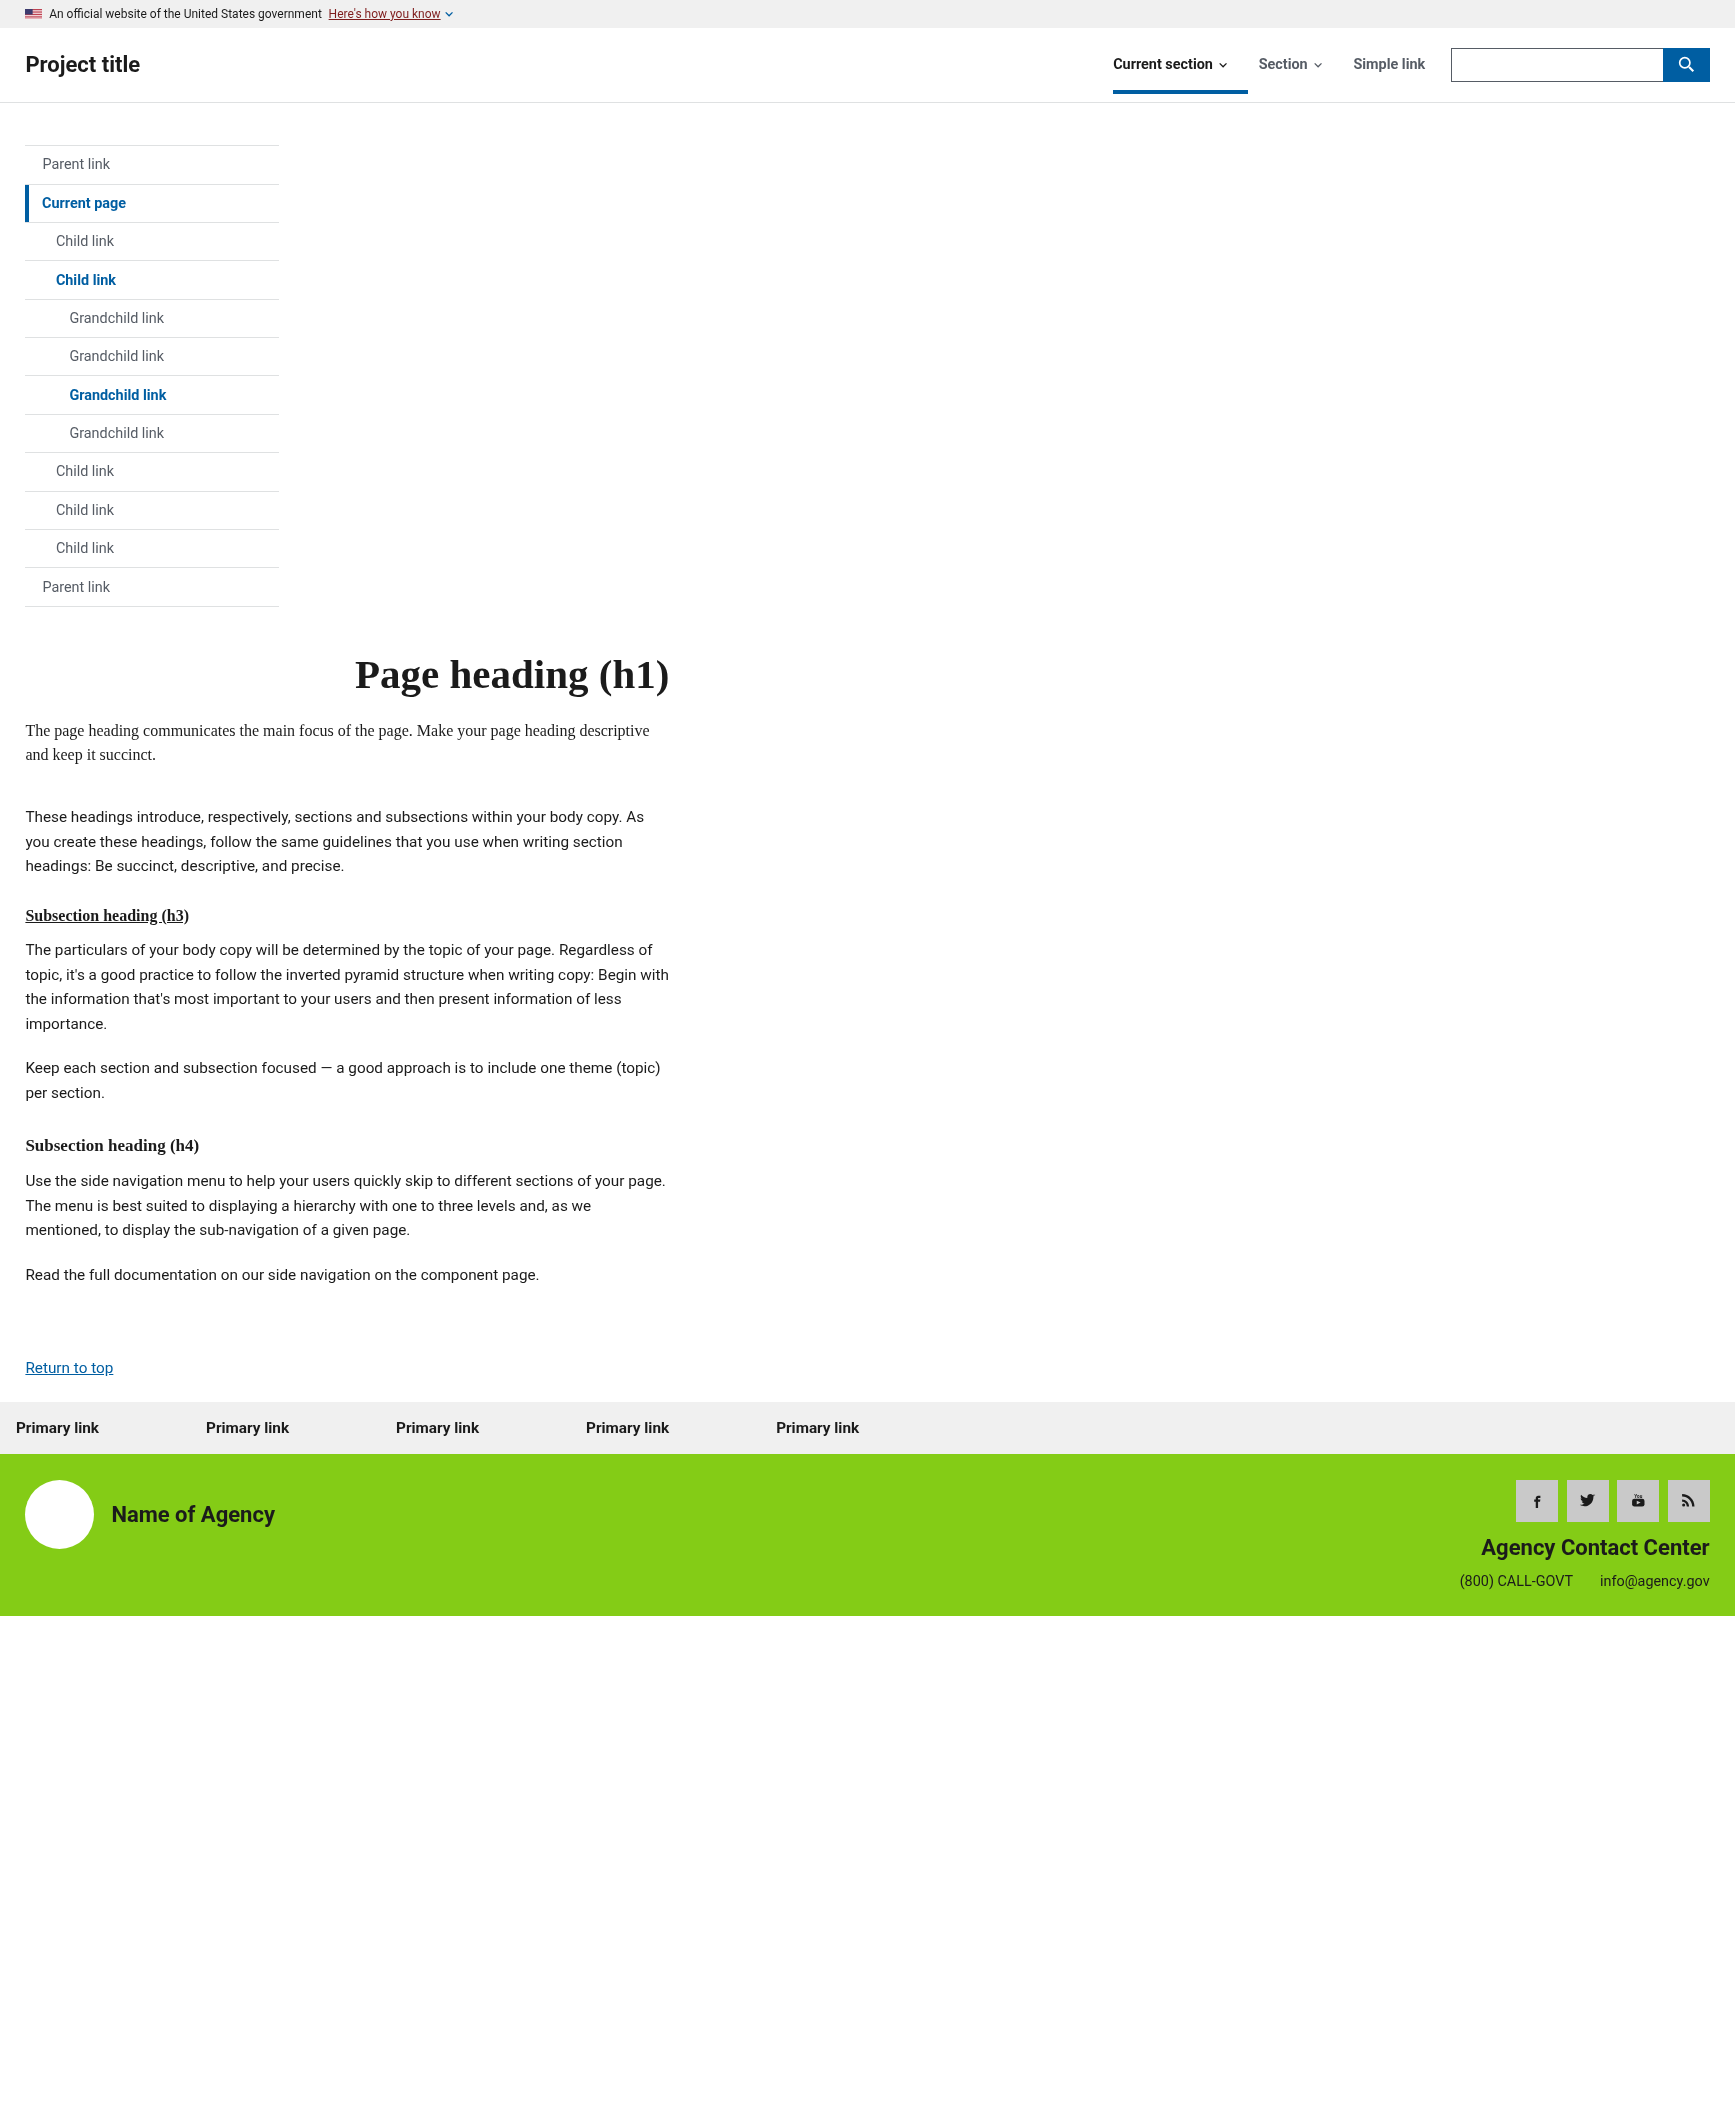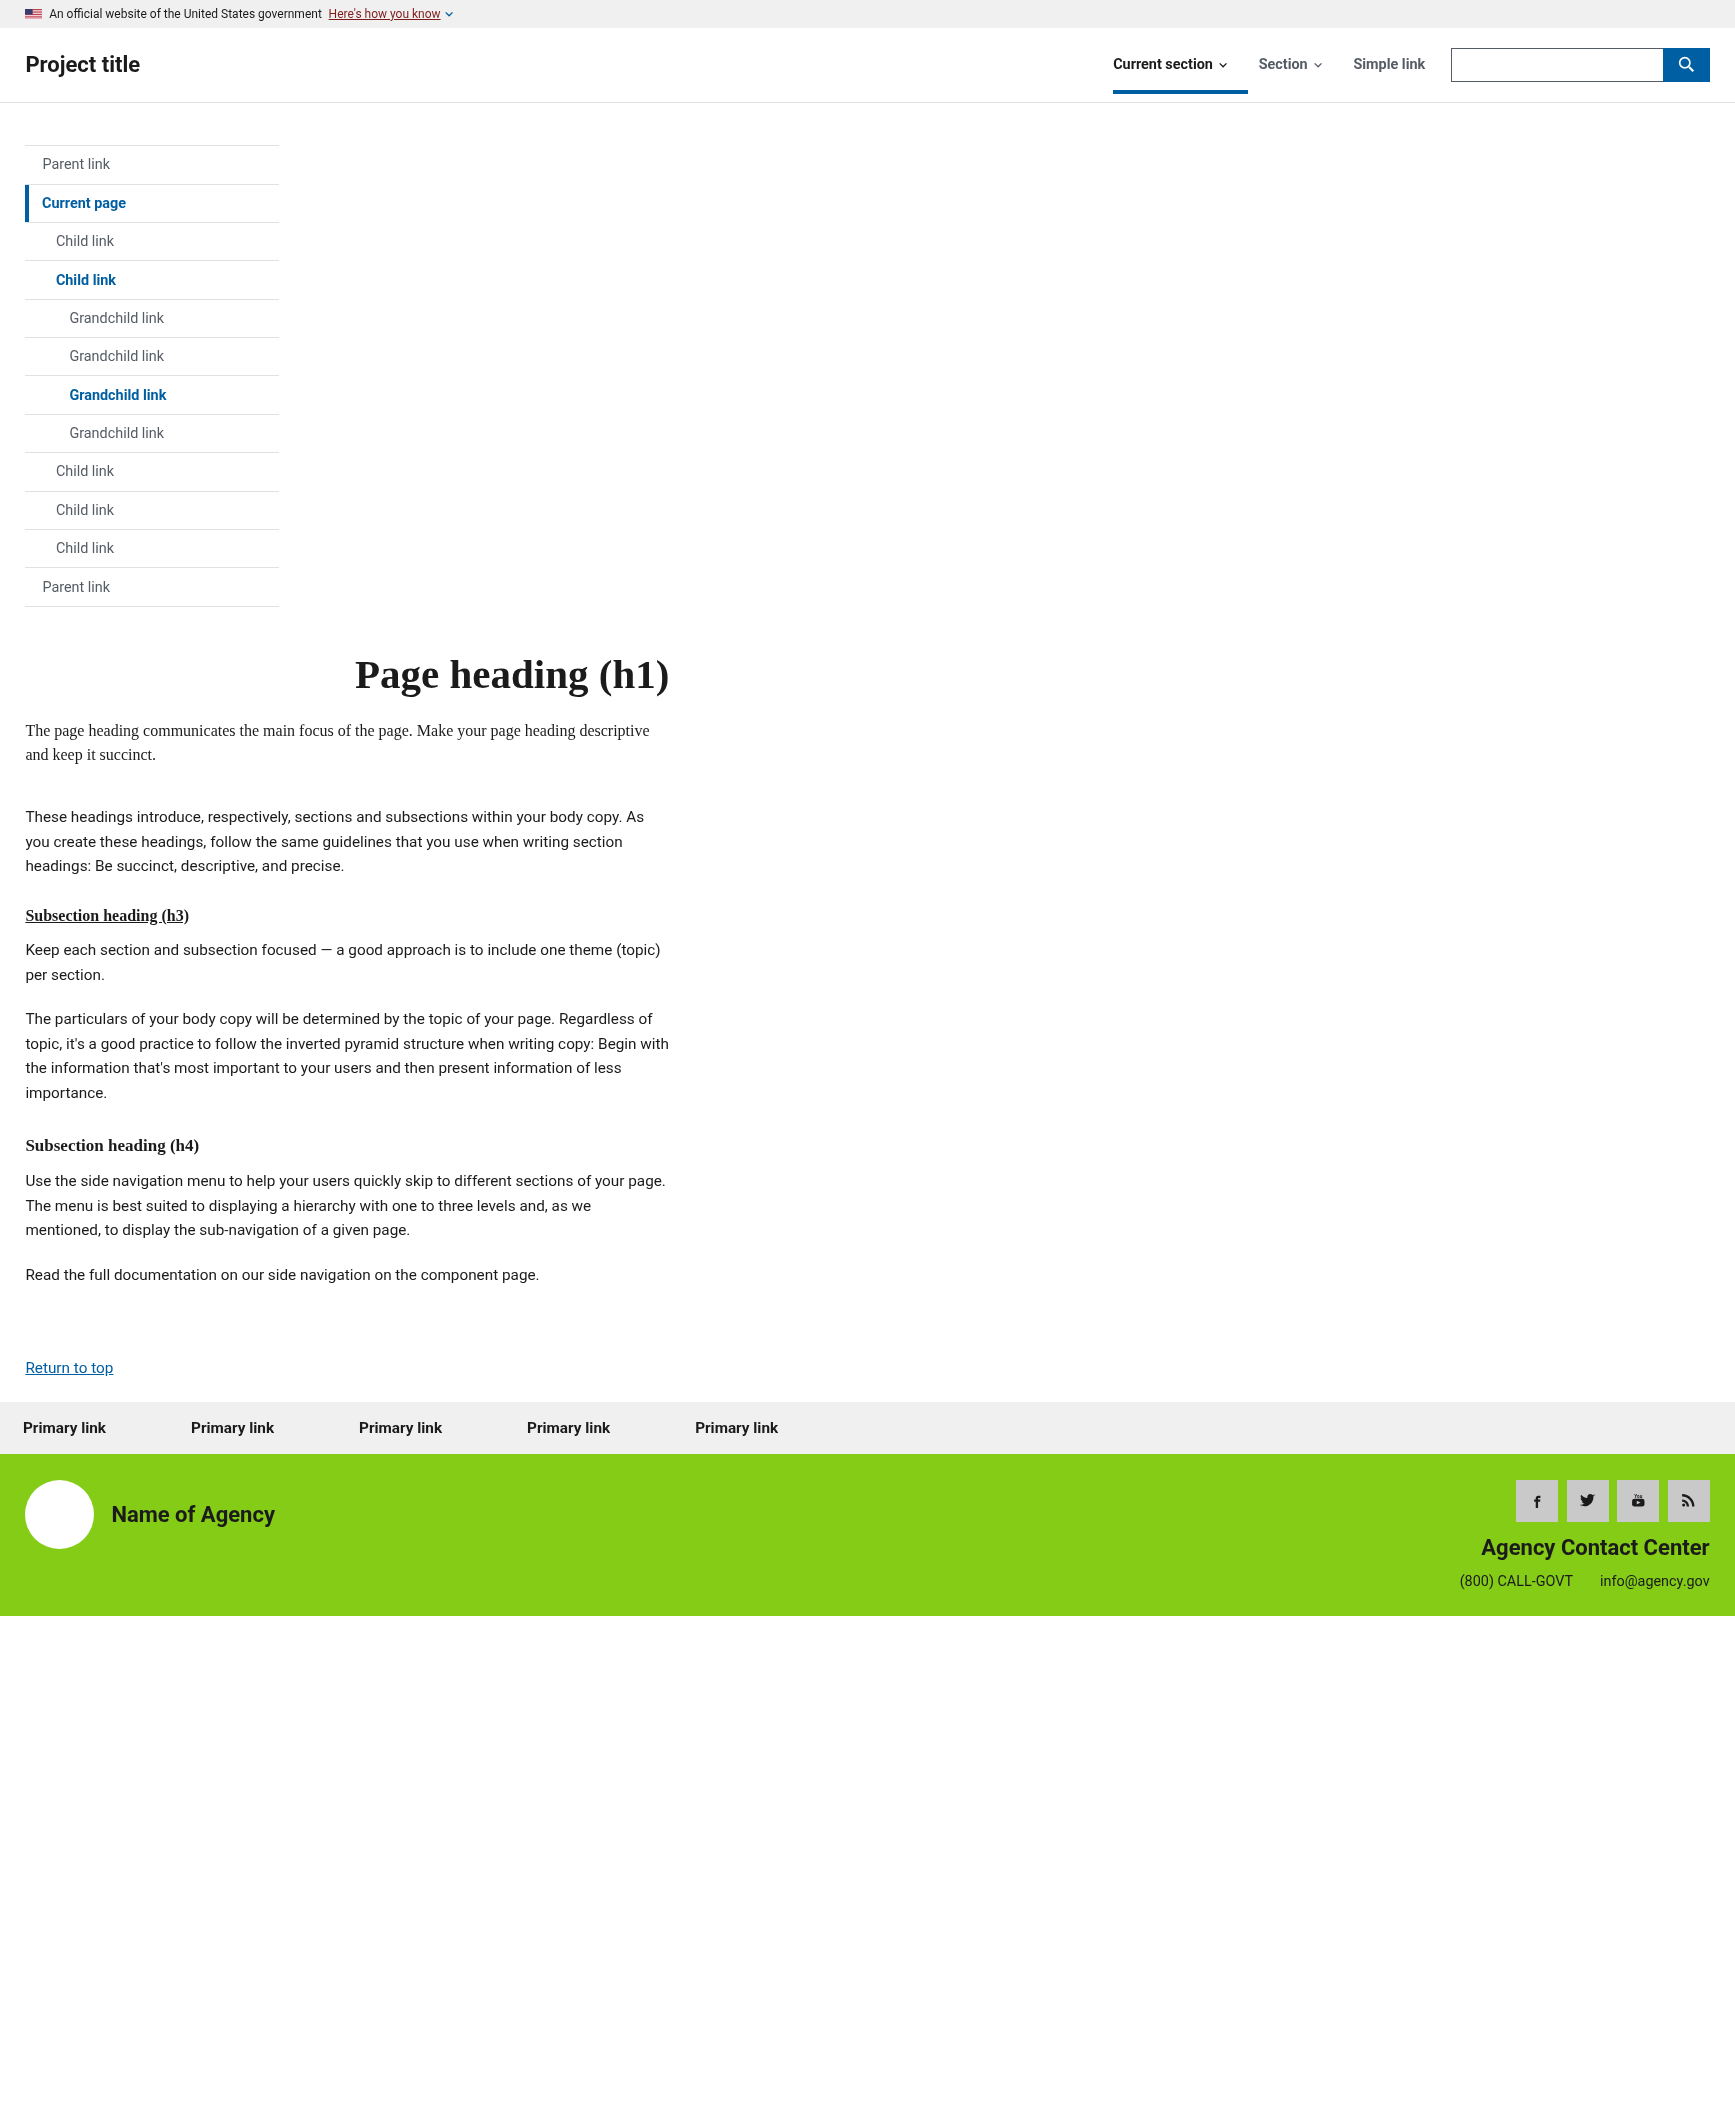--- a/index.html
+++ b/index.html
@@ -37,21 +37,21 @@
   .content h1 { font-family: Georgia, "Times New Roman", serif; font-size: 41px; font-weight: 700; margin-bottom: 20.3px; line-height: 1.2; text-align: right; }
   .content .intro { font-family: Georgia, "Times New Roman", serif; font-size: 16px; line-height: 1.5; margin-bottom: 38px; }
   .content h2 { font-family: Georgia, "Times New Roman", serif; font-size: 32px; font-weight: 700; margin-bottom: 17px; }
   .content h3 { font-family: Georgia, "Times New Roman", serif; font-size: 16px; font-weight: 700; margin-top: 28px; margin-bottom: 13.6px; text-decoration: underline; }
   .content h4 { font-family: Georgia, "Times New Roman", serif; font-size: 17px; font-weight: 700; margin-top: 30.5px; margin-bottom: 13.6px; }
   .content p { font-size: 15.3px; line-height: 1.6; margin-bottom: 20.3px; color: #1b1b1b; }
   
   .return-top { padding: 0 25.4px 25.4px 25.4px; }
   .return-top a { color: #005ea2; text-decoration: underline; font-size: 15.3px; }
   
-  .footer-primary { background: #f0f0f0; padding: 17px 23px; display: flex; gap: 85px; }
+  .footer-primary { background: #f0f0f0; padding: 17px 16px; display: flex; gap: 107px; }
   .footer-primary a { font-weight: 700; color: #1b1b1b; text-decoration: none; font-size: 15.3px; }
   
   .footer-secondary { background: #84cc16; padding: 25.4px; display: flex; justify-content: space-between; align-items: flex-start; }
   .agency { display: flex; align-items: center; gap: 17px; }
   .agency-logo { width: 69px; height: 69px; border-radius: 50%; background: #fff; }
   .agency-name { font-size: 22px; font-weight: 700; }
   .footer-right { text-align: right; }
   .socials { display: flex; gap: 8.5px; justify-content: flex-end; margin-bottom: 13.6px; }
   .social { width: 42px; height: 42px; background: #c9c9c9; display: flex; align-items: center; justify-content: center; cursor: pointer; }
   .contact-heading { font-size: 22px; font-weight: 700; margin-bottom: 13px; }
@@ -156,22 +156,22 @@
           <a>Parent link</a>
         </li>
     </ul>
   </nav>
 
   <main class="content">
     <h1>Page heading (h1)</h1>
     <p class="intro">The page heading communicates the main focus of the page. Make your page heading descriptive and keep it succinct.</p>
     <p>These headings introduce, respectively, sections and subsections within your body copy. As you create these headings, follow the same guidelines that you use when writing section headings: Be succinct, descriptive, and precise.</p>
     <h3>Subsection heading (h3)</h3>
+    <p>The particulars of your body copy will be determined by the topic of your page. Regardless of topic, it's a good practice to follow the inverted pyramid structure when writing copy: Begin with the information that's most important to your users and then present information of less importance.</p>
     <p>Keep each section and subsection focused — a good approach is to include one theme (topic) per section.</p>
-    <p>The particulars of your body copy will be determined by the topic of your page. Regardless of topic, it's a good practice to follow the inverted pyramid structure when writing copy: Begin with the information that's most important to your users and then present information of less importance.</p>
     <h4>Subsection heading (h4)</h4>
     <p>Use the side navigation menu to help your users quickly skip to different sections of your page. The menu is best suited to displaying a hierarchy with one to three levels and, as we mentioned, to display the sub-navigation of a given page.</p>
     <p>Read the full documentation on our side navigation on the component page.</p>
   </main>
 </div>
 
 <div class="return-top">
   <a href="#">Return to top</a>
 </div>
 

